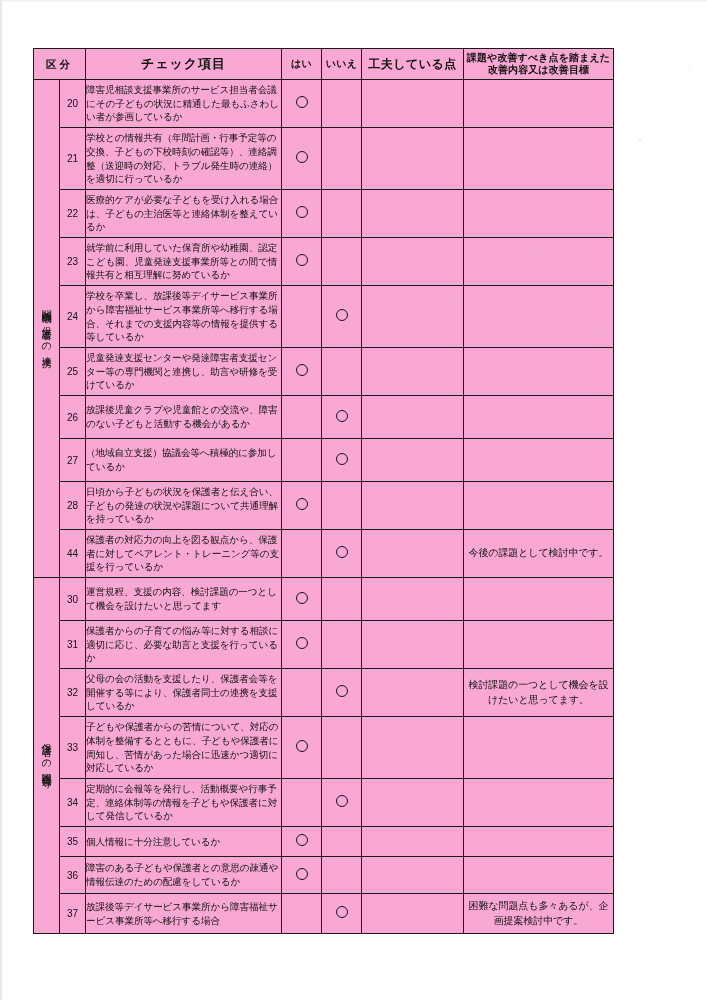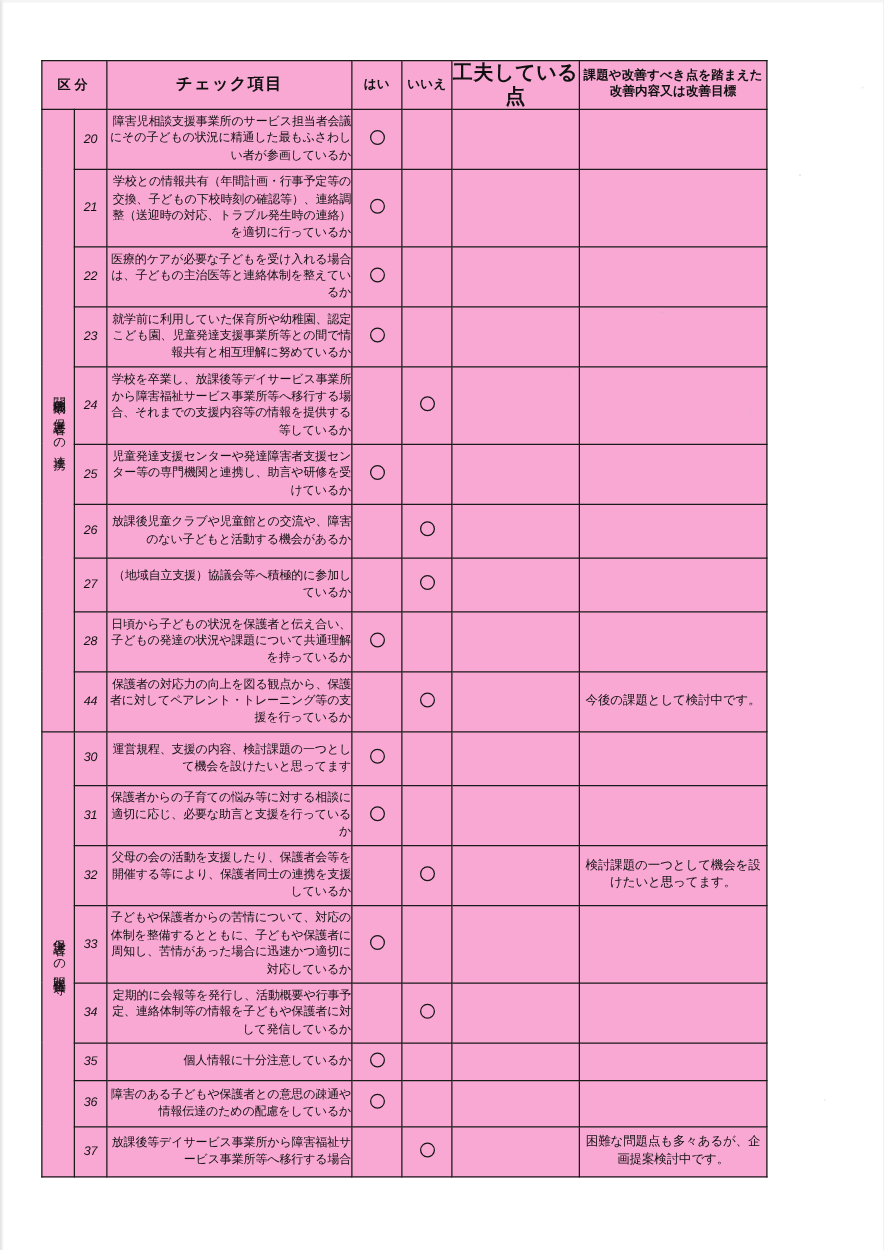--- a/index.html
+++ b/index.html
@@ -100,21 +100,21 @@
     letter-spacing: 3px;
   }
   th.h-item {
     font-size: 13px;
     letter-spacing: 1px;
   }
   th.h-yes, th.h-no {
     font-size: 10px;
   }
   th.h-note {
-    font-size: 16px;
+    font-size: 12px;
     letter-spacing: 0.5px;
     margin-top: 24px;
   }
   th.h-improve {
     font-size: 10px;
     line-height: 1.25;
     letter-spacing: 0.1px;
   }
 
   
@@ -132,26 +132,25 @@
     margin: 0 auto;
     display: inline-block;
     white-space: nowrap;
   }
 
   
   td.no-cell {
     text-align: center;
     font-size: 10px;
     font-family: "Liberation Sans", sans-serif;
-    font-style: italic;
   }
 
   
   td.item-cell {
-    text-align: right;
+    text-align: left;
     font-size: 9.6px;
     line-height: 1.42;
     padding: 3px 3px 3px 4px;
     letter-spacing: -0.1px;
   }
 
   
   td.mark-cell {
     text-align: center;
     font-size: 11px;

